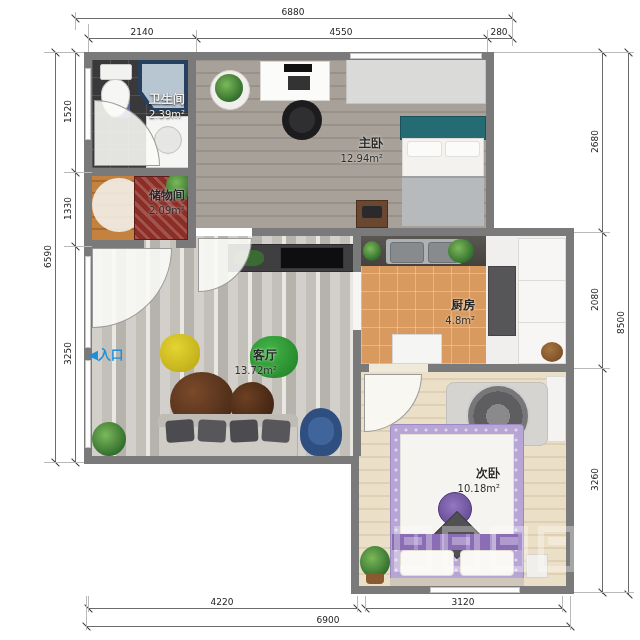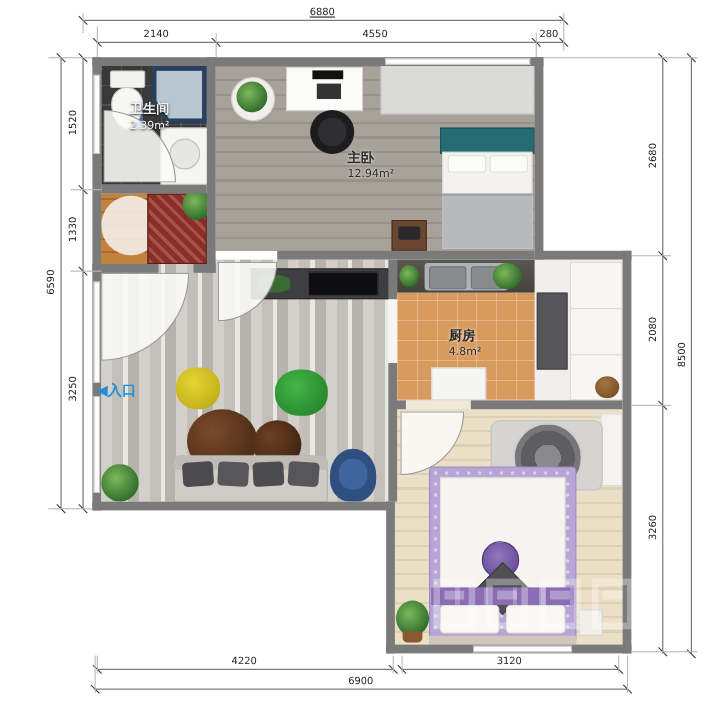--- a/index.html
+++ b/index.html
@@ -7,21 +7,21 @@
           font-family:"DejaVu Sans","Liberation Sans",sans-serif;}
   .abs{position:absolute;}
   .wall{position:absolute;background:#7a7a7a;}
   .win{position:absolute;background:#fdfdfd;border:1px solid #c4c4c4;box-sizing:border-box;}
   .dimline-h{position:absolute;height:0;border-top:1px solid #6b6b6b;}
   .dimline-v{position:absolute;width:0;border-left:1px solid #6b6b6b;}
   .ext{position:absolute;background:#b9b9b9;}
   .tick{position:absolute;width:11px;height:1px;background:#3a3a3a;transform:rotate(45deg);}
   .dimlab{position:absolute;width:40px;text-align:center;font-size:9px;color:#222;line-height:11px;}
   .dimlab.v{transform:rotate(-90deg);}
-  .roomlab{position:absolute;width:90px;text-align:left;line-height:1.3;pointer-events:none;padding-left:23px;}
+  .roomlab{position:absolute;width:90px;text-align:right;line-height:1.3;pointer-events:none;}
   .roomlab .nm{font-size:12px;font-weight:bold;color:#262626;text-shadow:0 0 3px rgba(255,255,255,.85);}
   .roomlab .ar{font-size:10px;color:#303030;text-shadow:0 0 3px rgba(255,255,255,.85);}
   .roomlab.light .nm,.roomlab.light .ar{color:#f1f1f1;text-shadow:0 1px 2px rgba(0,0,0,.85);}
   .fan{position:absolute;background:rgba(250,250,247,.88);border:1px solid #9a9a9a;box-sizing:border-box;}
   .plant{position:absolute;border-radius:50%;background:radial-gradient(circle at 40% 38%,#7cb85a,#2e6b2a 75%);}
   .floor-living{background:repeating-linear-gradient(90deg,#d3d0cb 0 10px,#c3c0ba 10px 20px,#e9e7e2 20px 24px,#b6b3ad 24px 34px);}
   .floor-master{background:repeating-linear-gradient(0deg,#a8a199 0 11px,#98918a 11px 13px),#a09a92;}
   .floor-bed2{background:repeating-linear-gradient(0deg,#ecdfc7 0 11px,#ded0b4 11px 13px),#e7dcc4;}
   .floor-storage{background:repeating-linear-gradient(0deg,#c4823f 0 10px,#a96a2f 10px 12px),#bd7c3c;}
   .floor-kitchen{background:
@@ -154,34 +154,46 @@
   <div class="fan" style="left:364px;top:374px;width:58px;height:58px;border-radius:0 0 100% 0;"></div>
 
   <div class="entr" style="left:88px;top:346px;">
     <span>◀</span><span>入口</span>
   </div>
 
   <div class="roomlab light" style="left:95px;top:92px;">
     <div class="nm">卫生间</div>
       <div class="ar">2.39m²</div>
   </div>
+  <div class="roomlab" style="left:95px;top:188px;">
+    <div class="nm">储物间</div>
+      <div class="ar">2.09m²</div>
+  </div>
   <div class="roomlab" style="left:293px;top:136px;">
     <div class="nm">主卧</div>
       <div class="ar">12.94m²</div>
   </div>
   <div class="roomlab" style="left:385px;top:298px;">
     <div class="nm">厨房</div>
       <div class="ar">4.8m²</div>
   </div>
+  <div class="roomlab" style="left:187px;top:348px;">
+    <div class="nm">客厅</div>
+      <div class="ar">13.72m²</div>
+  </div>
+  <div class="roomlab" style="left:410px;top:466px;">
+    <div class="nm">次卧</div>
+      <div class="ar">10.18m²</div>
+  </div>
 
   <div>
     <div class="dimline-h" style="left:75px;top:18px;width:437px;"></div>
     <span class="tick" style="left:70px;top:18px;"></span>
       <span class="tick" style="left:507px;top:18px;"></span>
-    <div class="dimlab" style="left:273px;top:7px;text-decoration:underline;">6880</div>
+    <div class="dimlab" style="left:273px;top:7px;">6880</div>
     <div class="dimline-h" style="left:88px;top:38px;width:424px;"></div>
     <span class="tick" style="left:83px;top:38px;"></span>
       <span class="tick" style="left:191px;top:38px;"></span>
     <span class="tick" style="left:482px;top:38px;"></span>
       <span class="tick" style="left:507px;top:38px;"></span>
     <div class="dimlab" style="left:122px;top:27px;">2140</div>
     <div class="dimlab" style="left:321px;top:27px;">4550</div>
     <div class="dimlab" style="left:479px;top:27px;">280</div>
     <div class="ext" style="left:88px;top:24px;width:1px;height:28px;"></div>
     <div class="ext" style="left:196px;top:30px;width:1px;height:22px;"></div>

